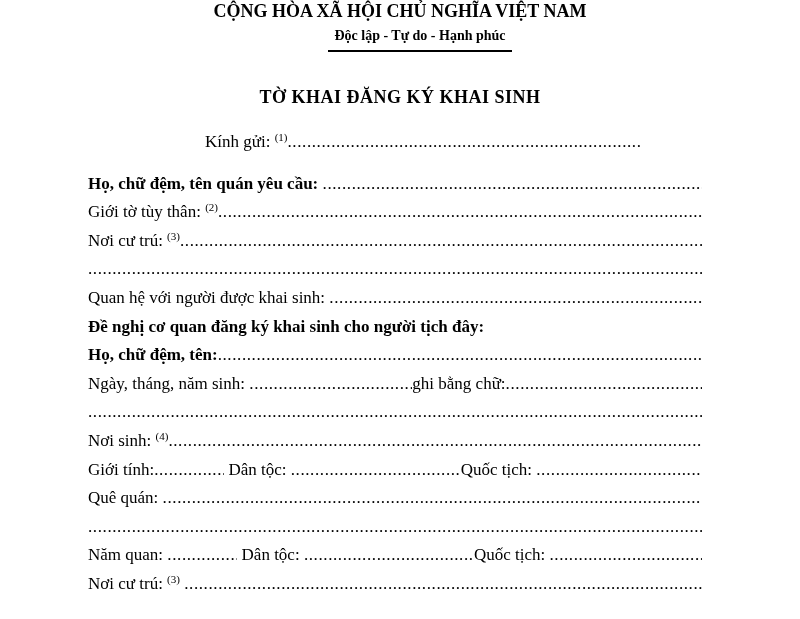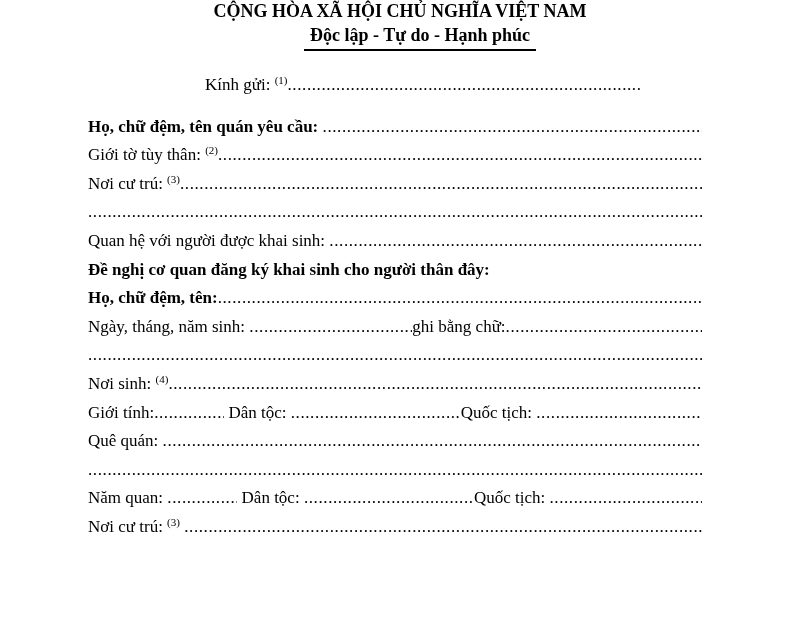--- a/index.html
+++ b/index.html
@@ -15,21 +15,21 @@
   .page { width: 800px; height: 619px; position: relative; }
 
   .header { text-align: center; }
   .national-title {
     font-size: 18px; font-weight: bold;
     line-height: 22px;
   }
   .motto-wrap { margin-top: 2px; line-height: 22px; }
   .motto {
     display: inline-block;
-    font-size: 18px; font-weight: bold;
+    font-size: 14px; font-weight: bold;
     padding: 0 6px 3px 6px;
     border-bottom: 2px solid #000;
     transform: translateX(20px);
   }
   .form-title {
     margin-top: 34px;
     font-size: 18px; font-weight: bold;
     letter-spacing: 0.5px;
     line-height: 22px;
     text-align: center;
@@ -72,20 +72,21 @@
 </style>
 </head>
 <body>
 
 <div class="page">
   <div class="header">
     <div class="national-title">CỘNG HÒA XÃ HỘI CHỦ NGHĨA VIỆT NAM</div>
     <div class="motto-wrap">
       <span class="motto">Độc lập - Tự do - Hạnh phúc</span>
     </div>
+    <div class="form-title">TỜ KHAI ĐĂNG KÝ KHAI SINH</div>
   </div>
 
   <div class="form-column">
 
   <div class="form-line salutation">
         <span class="label">Kính gửi: </span>
         <span class="sup">(1)</span>
         <span class="dots">....................................................................................................................................................................................................................................................................................................................................................................................................................................</span>
       </div>
       <div class="form-line">
@@ -103,21 +104,21 @@
         <span class="dots">....................................................................................................................................................................................................................................................................................................................................................................................................................................</span>
       </div>
       <div class="form-line">
         <span class="dots">....................................................................................................................................................................................................................................................................................................................................................................................................................................</span>
       </div>
       <div class="form-line">
         <span class="label">Quan hệ với người được khai sinh: </span>
         <span class="dots">....................................................................................................................................................................................................................................................................................................................................................................................................................................</span>
       </div>
       <div class="form-line">
-        <span class="label bold">Đề nghị cơ quan đăng ký khai sinh cho người thân đây:</span>
+        <span class="label bold">Đề nghị cơ quan đăng ký khai sinh cho người tịch đây:</span>
       </div>
       <div class="form-line">
         <span class="label bold">Họ, chữ đệm, tên:</span>
         <span class="dots">....................................................................................................................................................................................................................................................................................................................................................................................................................................</span>
       </div>
       <div class="form-line">
         <span class="label">Ngày, tháng, năm sinh: </span>
         <span class="dots fixed" style="width: 163px;">....................................................................................................................................................................................................................................................................................................................................................................................................................................</span>
         <span class="label">ghi bằng chữ:</span>
         <span class="dots">....................................................................................................................................................................................................................................................................................................................................................................................................................................</span>

